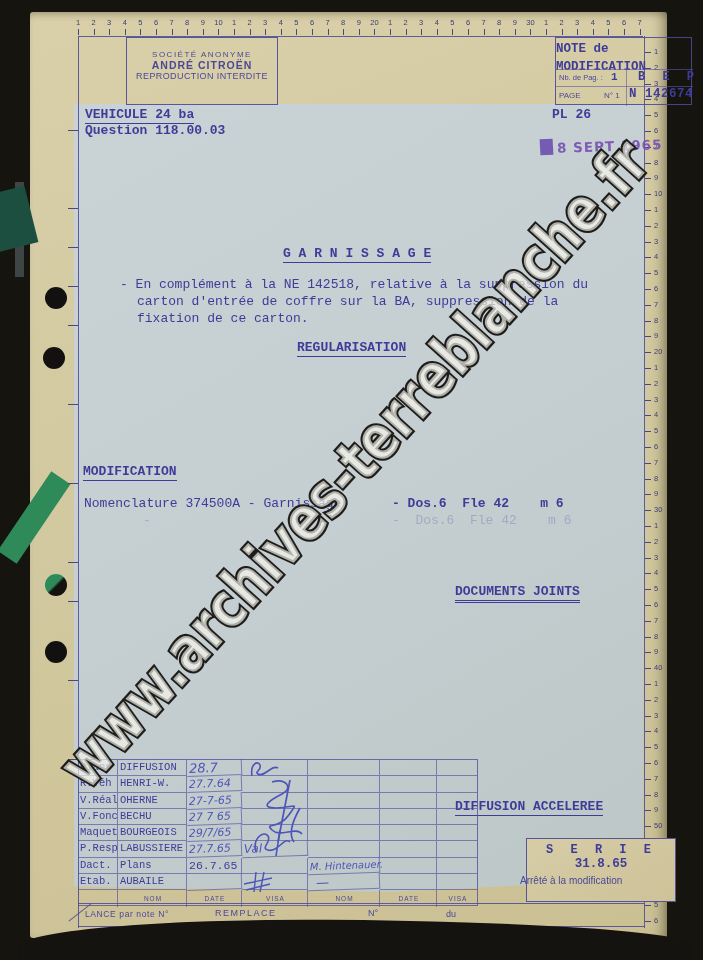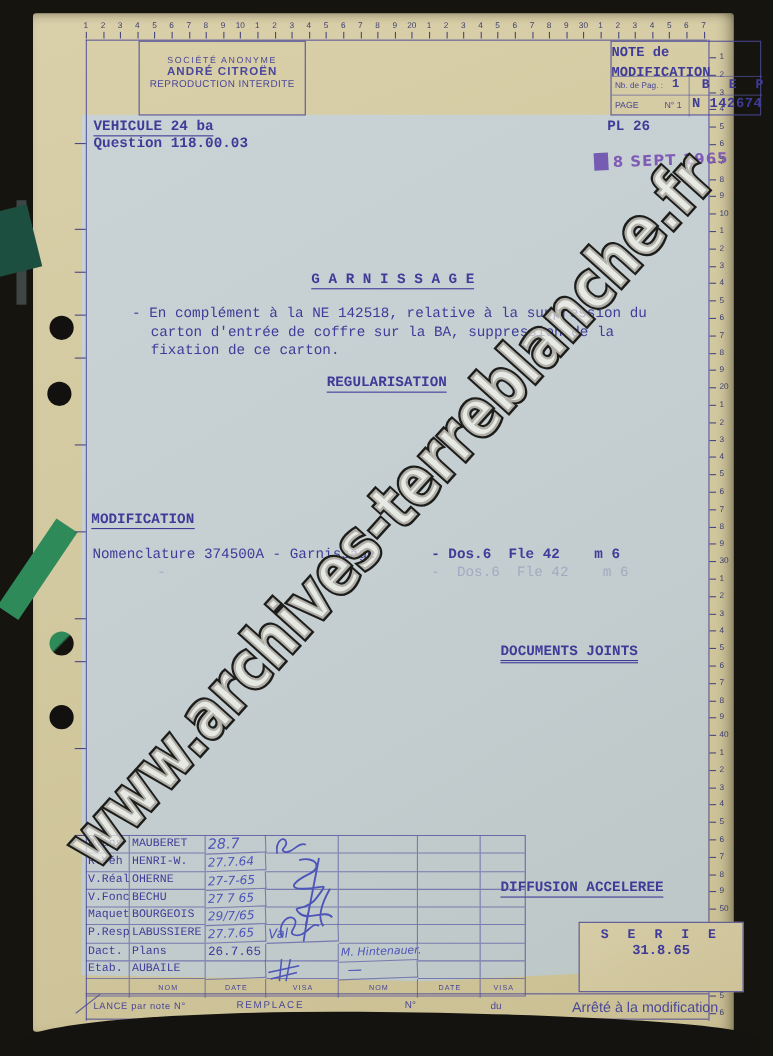--- a/index.html
+++ b/index.html
@@ -329,21 +329,21 @@
   <span class="typed ghost" style="left:143px;top:513px;">-</span>
   <span class="typed ghost" style="left:392px;top:513px;">-  Dos.6  Fle 42    m 6</span>
 
   <span class="typed b uu" style="left:455px;top:584px;">DOCUMENTS JOINTS</span>
 
   <span class="typed b u" style="left:455px;top:799px;">DIFFUSION ACCELEREE</span>
 
   <div class="stable">
     <div class="trow">
       <div class="tcell lab">Plans</div>
-      <div class="tcell nm">MAUBERET</div>
+      <div class="tcell nm">DIFFUSION</div>
       <div class="tcell dt-hw" style="font-size:13px;">28.7</div>
       <div class="tcell"></div>
       <div class="tcell"></div>
       <div class="tcell"></div>
       <div class="tcell"></div>
     </div>
     <div class="trow">
       <div class="tcell lab">R.Véh</div>
       <div class="tcell nm">HENRI-W.</div>
       <div class="tcell dt-hw">27.7.64</div>
@@ -435,21 +435,21 @@
     <div class="typed b" style="position:static;text-align:center;font-size:12.5px;">31.8.65</div>
   </div>
 
   <div class="line" style="left:78px;top:903px;width:566px;height:1px;"></div>
   <div class="line" style="left:78px;top:926px;width:566px;height:1px;"></div>
   <div class="line" style="left:66px;top:912px;width:28px;height:1.4px;transform:rotate(-38deg);"></div>
   <span class="printed" style="left:85px;top:909px;font-size:8.5px;letter-spacing:.6px;">LANCE par note N°</span>
   <span class="printed" style="left:215px;top:908px;font-size:9px;letter-spacing:1.5px;">REMPLACE</span>
   <span class="printed" style="left:368px;top:908px;font-size:9px;">N°</span>
   <span class="printed" style="left:446px;top:909px;font-size:9px;">du</span>
-  <span class="printed" style="left:520px;top:908px;font-size:13px;">Arrêté à la modification</span>
+  <span class="printed" style="left:520px;top:875px;font-size:10px;">Arrêté à la modification</span>
   <span class="printed" style="left:84px;top:930px;font-size:8.5px;letter-spacing:.6px;">MODIF.</span>
 
   <svg class="wm" width="703" height="960" viewBox="0 0 703 960">
     <text x="370" y="478" transform="rotate(-48 370 478)" text-anchor="middle" textLength="845" lengthAdjust="spacingAndGlyphs" font-size="62" font-weight="bold" fill="rgba(246,244,236,0.68)" stroke="#1d1d1b" stroke-width="4.5" paint-order="stroke" style="font-family:'DejaVu Sans',sans-serif;">www.archives-terreblanche.fr</text>
   </svg>
 
   <div class="bottom-curl"></div>
 </div>
 
 </body></html>

